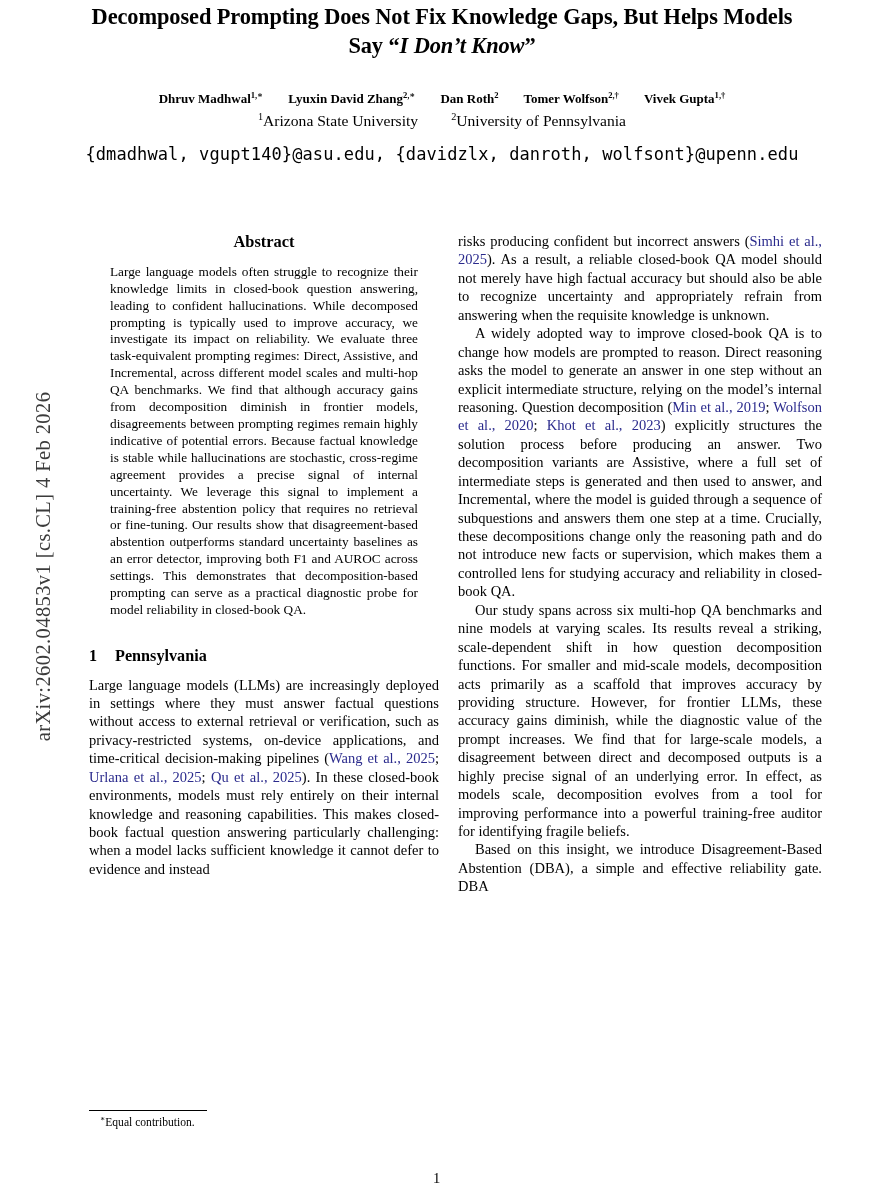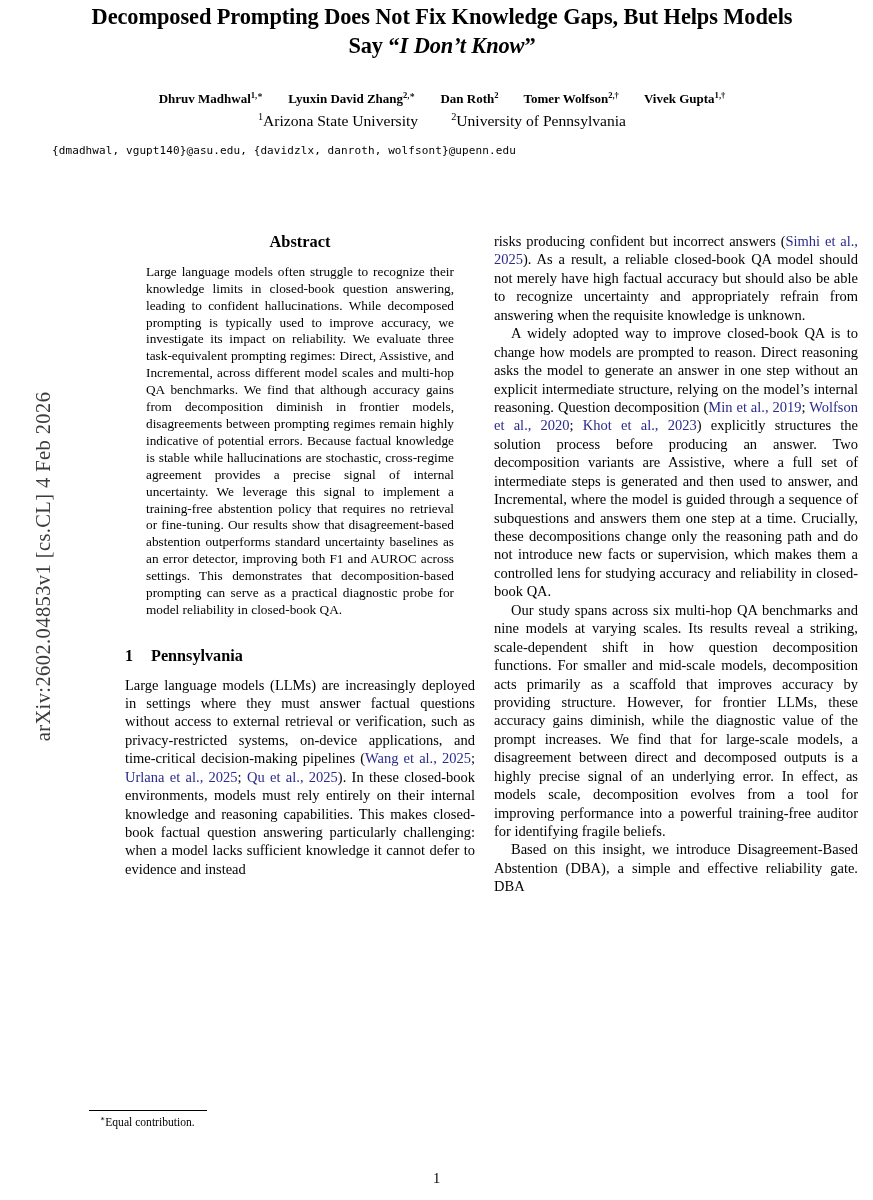--- a/index.html
+++ b/index.html
@@ -76,36 +76,35 @@
     margin-top: 5px;
     text-align: center;
     font-size: 15.6px;
     white-space: nowrap;
   }
   .affils .af { display: inline-block; }
   .affils .gap2 { display: inline-block; width: 33px; }
 
   .emails {
     margin-top: 14px;
-    text-align: left;
+    text-align: center;
     font-family: "DejaVu Sans Mono", "Liberation Mono", monospace;
-    font-size: 11px;
+    font-size: 17px;
     letter-spacing: 0.1px;
   }
 
   
   .col {
     position: absolute;
     width: 350px;
     font-size: 14.5px;
     line-height: 1.272;
     text-align: justify;
     text-justify: inter-word;
     hyphens: manual;
-    margin-left: 36px;
   }
   .col-left  { left: 89px;  top: 232px; width: 350px; }
   .col-right { left: 458px; top: 232px; width: 364px; }
 
   .abstract-head {
     text-align: center;
     font-weight: bold;
     font-size: 16.4px;
     margin: 0 0 11px 0;
   }

